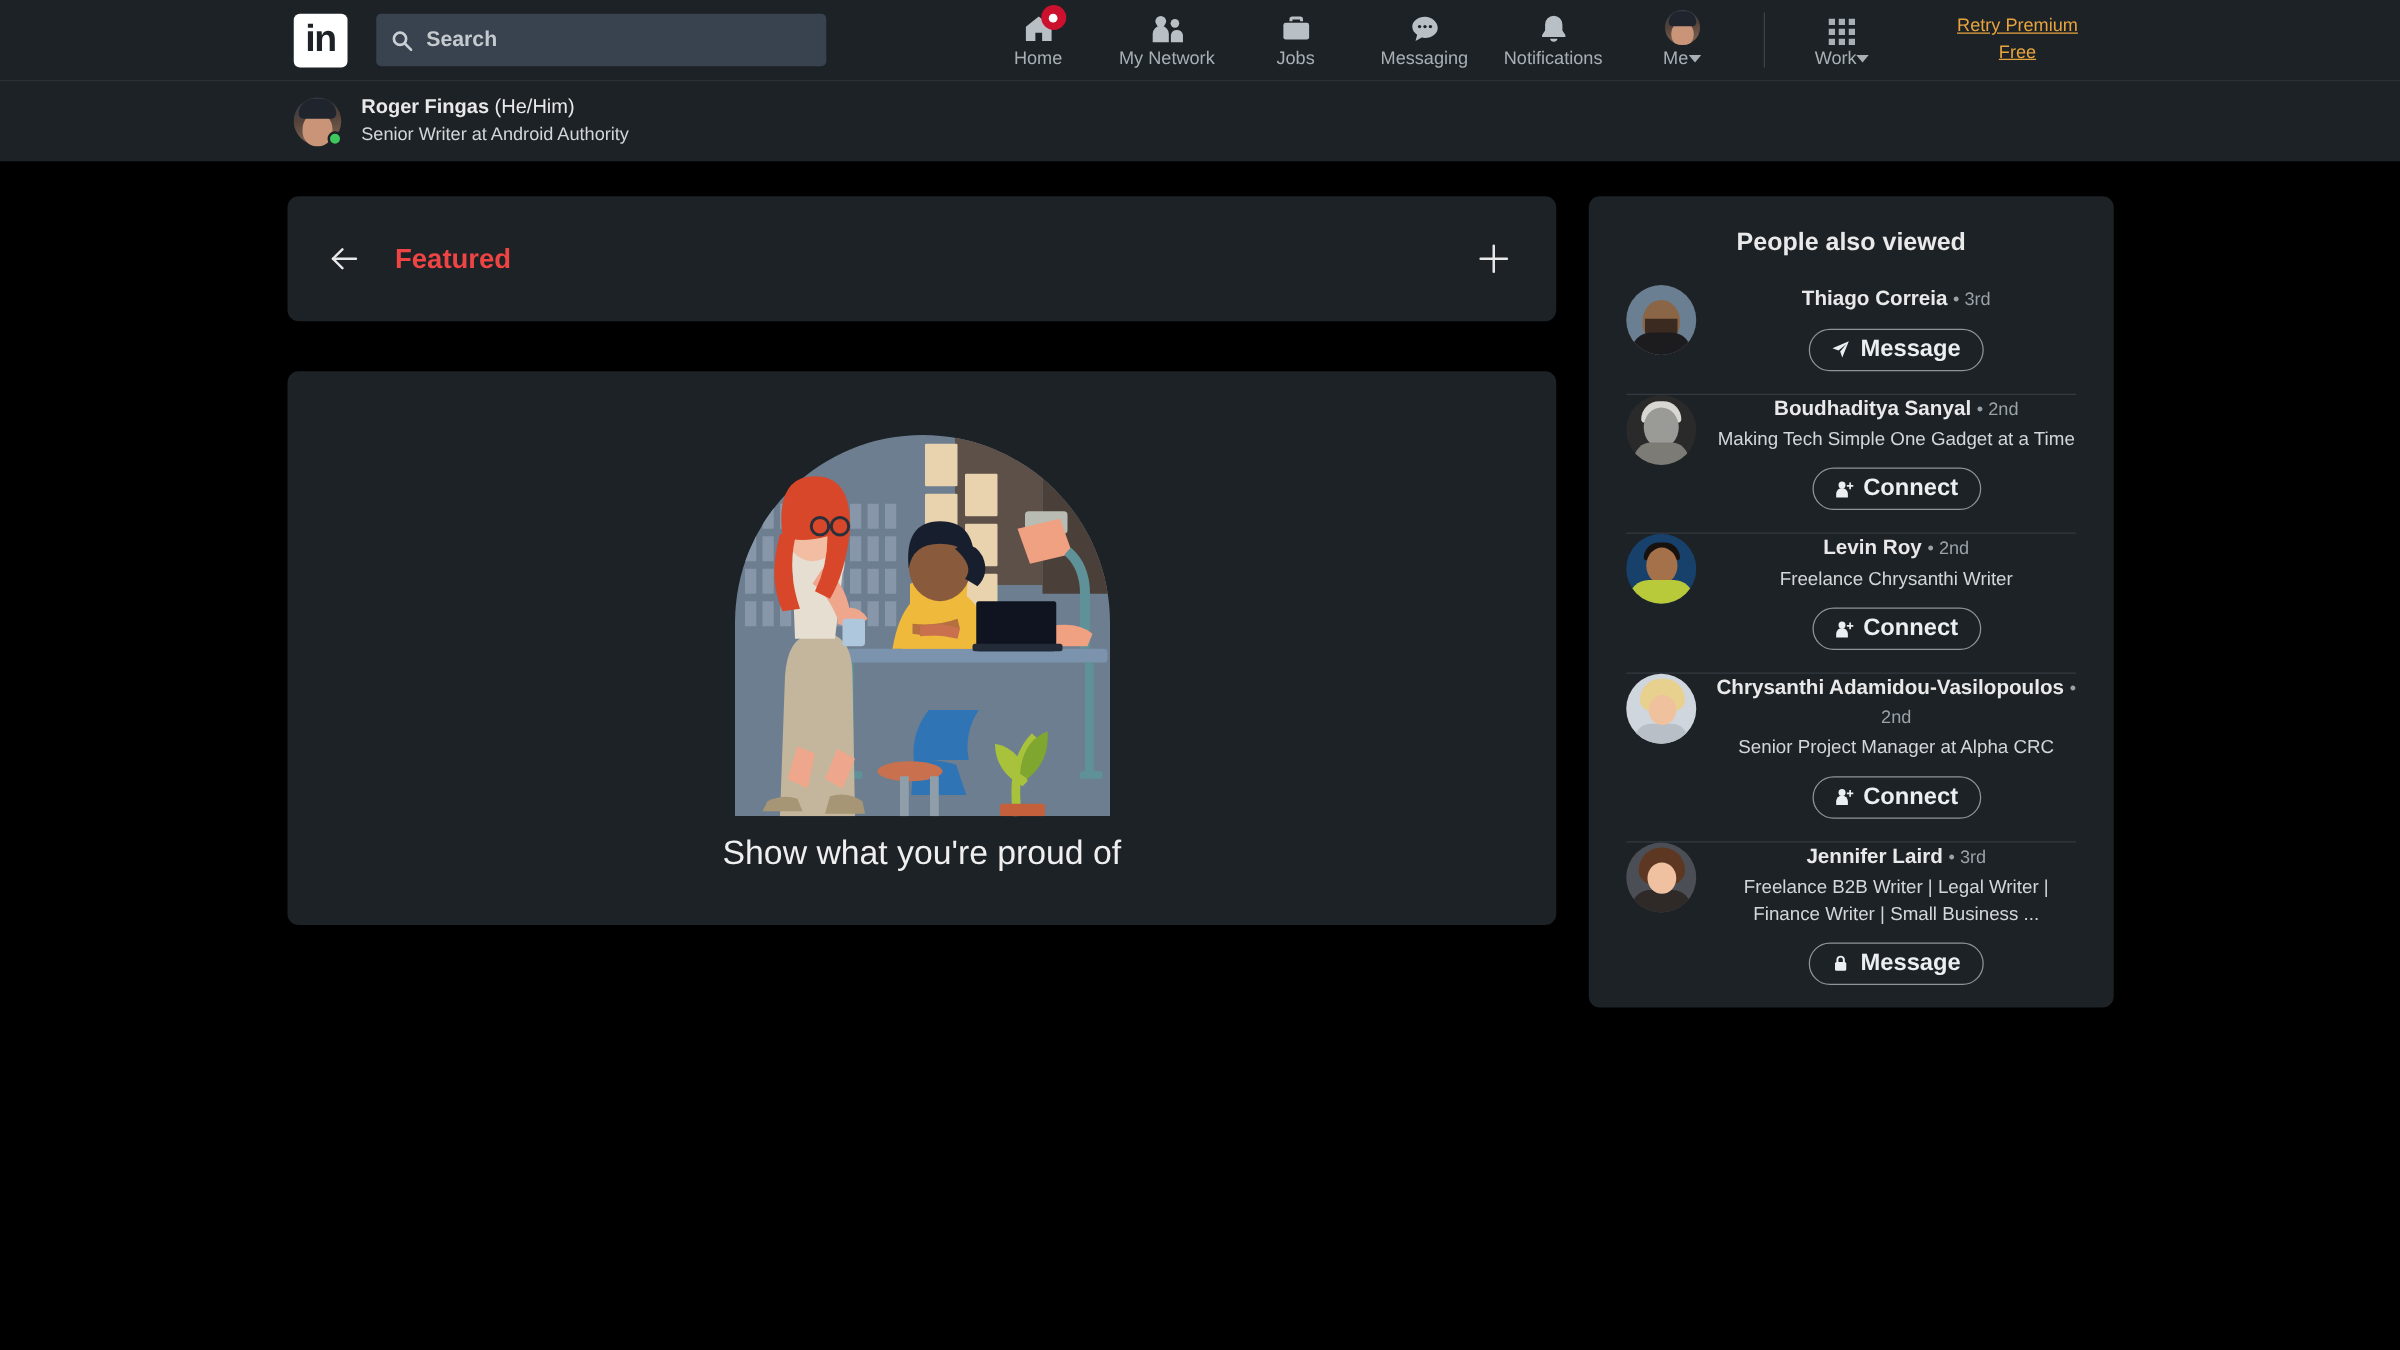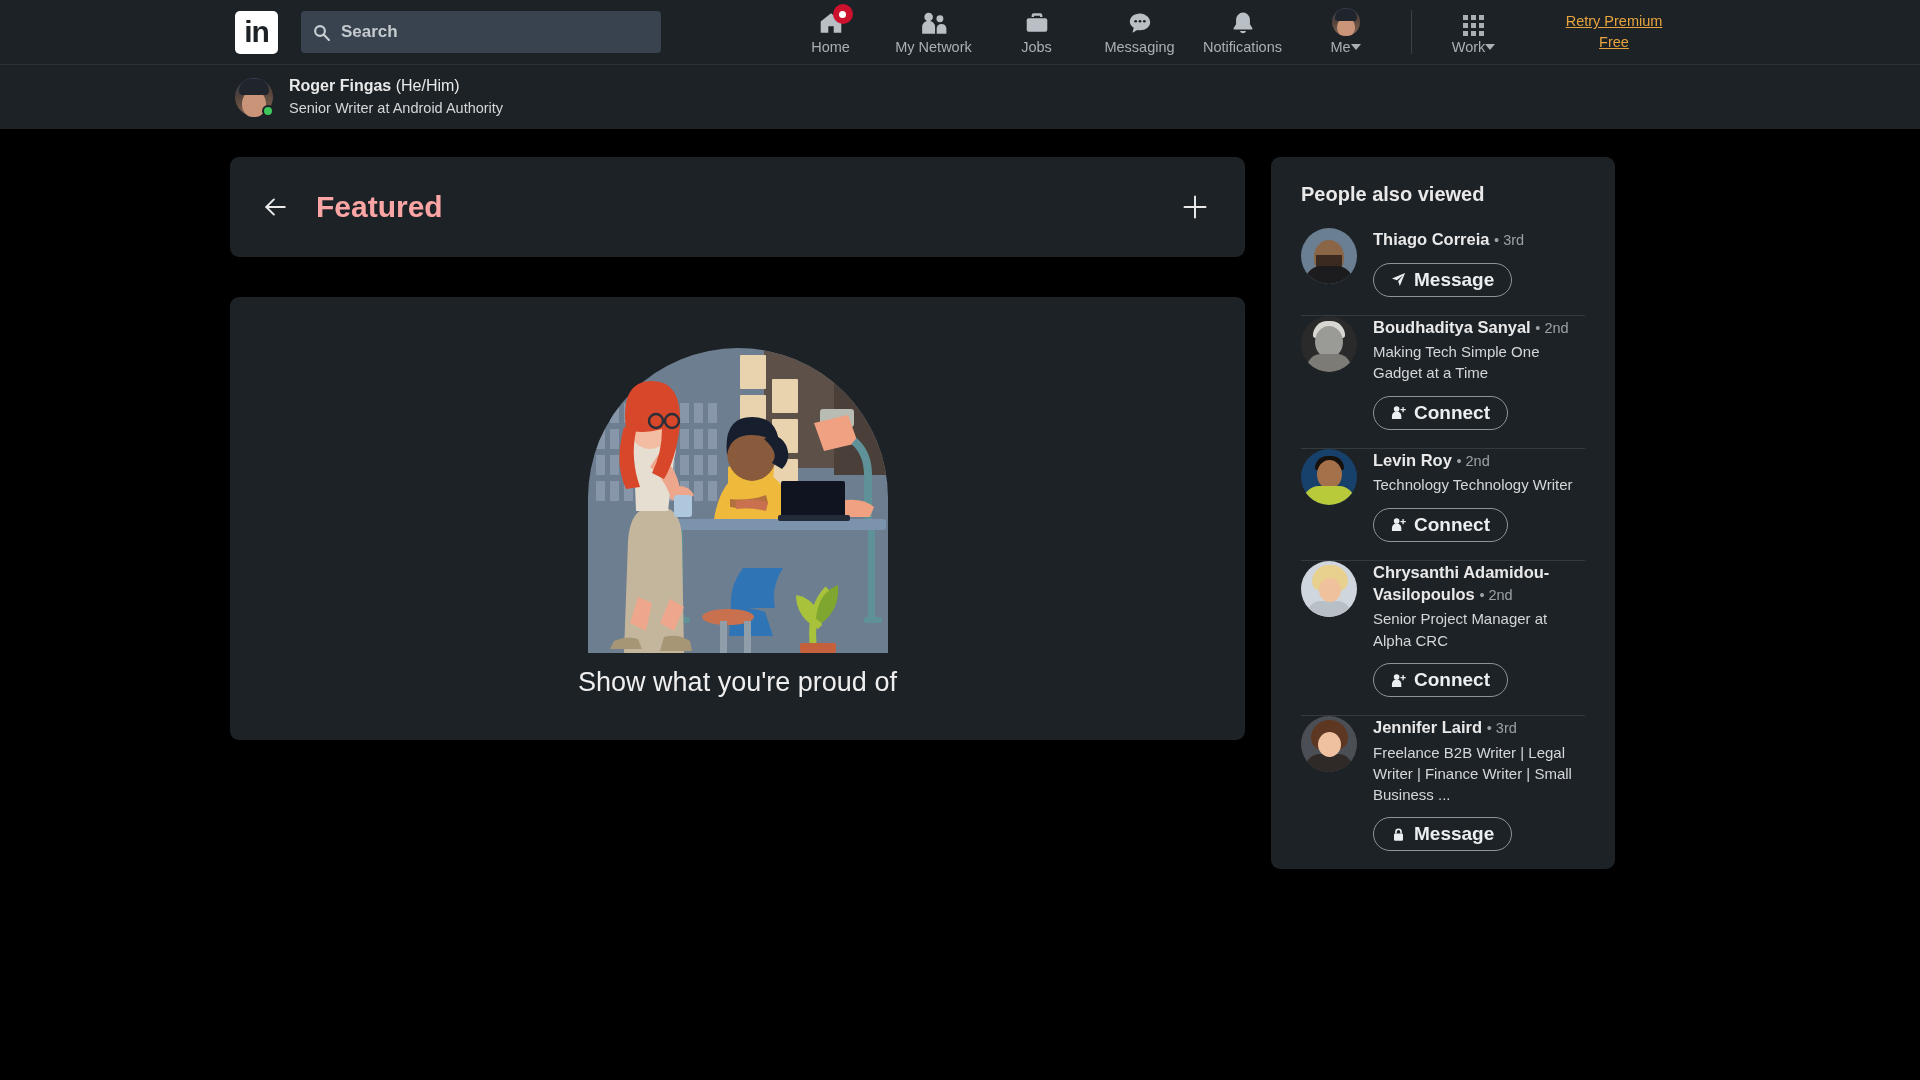--- a/index.html
+++ b/index.html
@@ -122,40 +122,40 @@
   }
   .main-col { width: 1015px; }
   .card { background: #1d2226; border-radius: 9px; }
 
   .feat-head {
     height: 100px; display: flex; align-items: center;
     padding: 0 36px 0 32px;
   }
   .back-arrow { width: 26px; height: 26px; flex: none; }
   .feat-title {
-    margin-left: 28px; font-size: 30px; color: #fca5a5; font-weight: bold;
+    margin-left: 28px; font-size: 22px; color: #ef4444; font-weight: bold;
   }
   .plus-btn { margin-left: auto; width: 28px; height: 28px; }
 
   .feat-body {
     margin-top: 40px; background: #1d2226; border-radius: 9px;
     padding: 26px 0 42px;
     display: flex; flex-direction: column; align-items: center;
   }
   .illus { width: 340px; height: 330px; }
   .feat-h1 {
     margin-top: 14px; font-size: 27px; color: #efefef; font-weight: normal;
   }
   .feat-p {
     margin-top: 18px; font-size: 17.5px; color: #d8dcdf;
     text-align: center; line-height: 1.48; max-width: 430px;
   }
 
   
-  .side-col { width: 344px; }
+  .side-col { width: 420px; text-align: center; }
   .side-card { background: #1d2226; border-radius: 9px; padding: 26px 0 0; }
   .side-title {
     font-size: 20px; color: #e9e9e9; font-weight: bold;
     padding: 0 30px 22px;
   }
   .pav {
     display: flex; padding: 0 30px 18px; gap: 16px;
   }
   .pav-sep { height: 1px; background: #333a40; margin: 0 30px; }
   .pav-av {
@@ -529,21 +529,21 @@
         <div class="pav-av av-c">
             <span class="hair2"></span>
             <span class="head"></span>
             <span class="body"></span>
           </div>
         <div class="pav-info">
           <div class="pav-name">
             <span>Levin Roy</span>
             <span class="pav-deg">• 2nd</span>
           </div>
-          <div class="pav-sub">Technology Technology Writer</div>
+          <div class="pav-sub">Freelance Chrysanthi Writer</div>
           <div class="pav-btn">
             <span>
                 <svg viewBox="0 0 16 16" width="15" height="15" fill="#eceff1">
                   <circle cx="6" cy="4.2" r="3"></circle>
                   <path d="M1 15v-3.2a5 5 0 0 1 10 0V15z"></path>
                   <path d="M12.2 2.2h1.4v2.1h2.1v1.4h-2.1v2.1h-1.4V5.7h-2.1V4.3h2.1z"></path>
                 </svg>
               </span>
             <span>Connect</span>
           </div>

